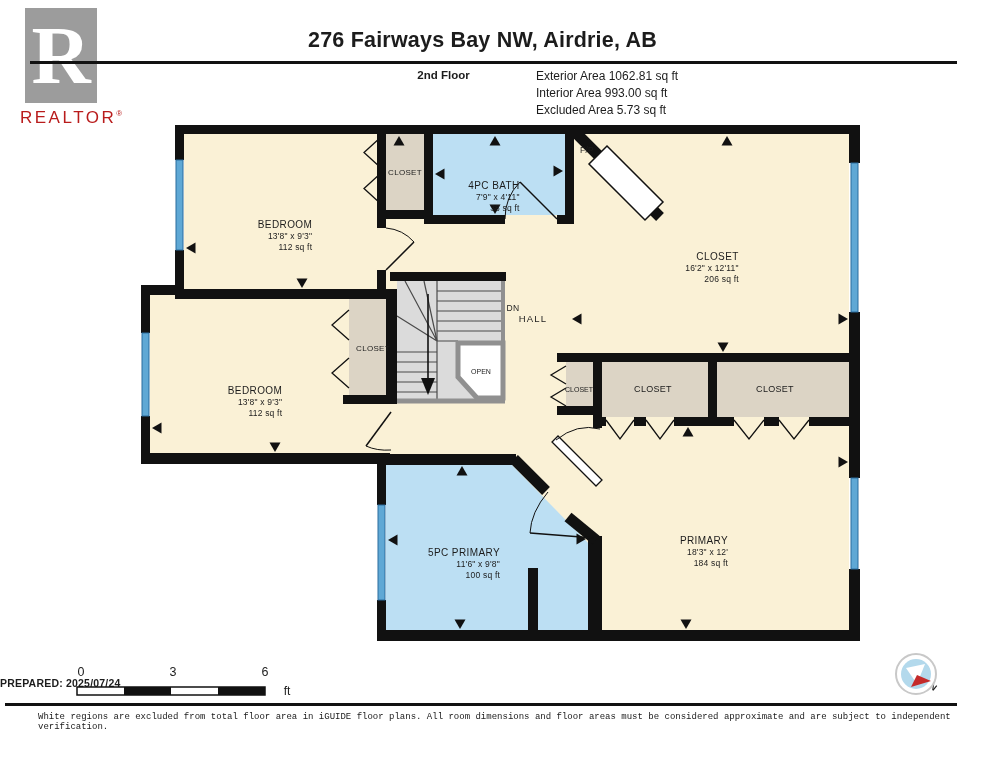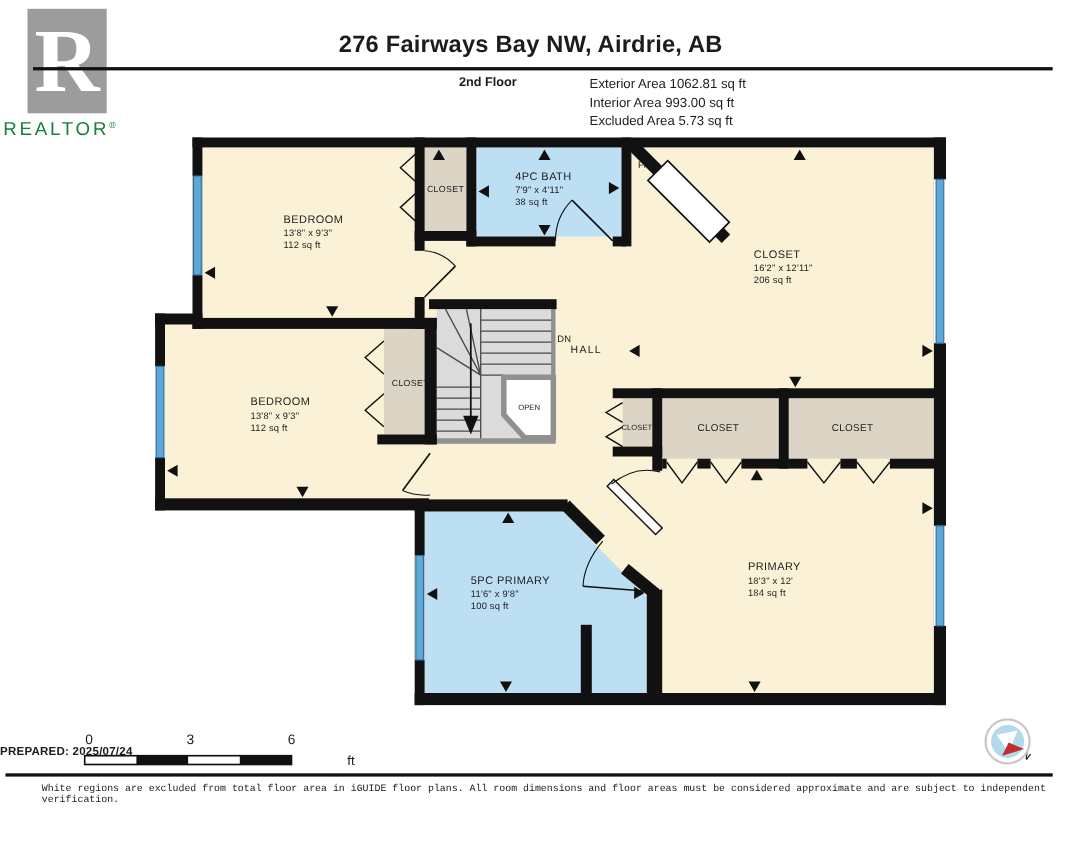--- a/index.html
+++ b/index.html
@@ -2,40 +2,40 @@
 <html><head>
 <meta charset="utf-8">
 <style>
   html,body{margin:0;padding:0;background:#fff;}
   .page{position:relative;width:993px;height:768px;background:#ffffff;overflow:hidden;
         font-family:"Liberation Sans",sans-serif;color:#1c1c1c;}
   
   .logo-box{position:absolute;left:25px;top:8px;width:72px;height:95px;background:#9c9c9c;
             display:flex;align-items:center;justify-content:center;}
   .logo-box .r{font-family:"Liberation Serif",serif;font-weight:bold;font-size:82px;line-height:82px;color:#ffffff;}
-  .logo-word{position:absolute;left:3px;top:108px;font-size:17px;letter-spacing:2.5px;color:#15803d;}
+  .logo-word{position:absolute;left:20px;top:108px;font-size:17px;letter-spacing:2.5px;color:#b91c1c;}
   .logo-word sup{font-size:8px;letter-spacing:0;}
   .page-title{position:absolute;left:0;top:28px;width:965px;text-align:center;
               font-size:21.5px;font-weight:bold;letter-spacing:.2px;}
   .header-rule{position:absolute;left:30px;top:61px;width:927px;height:3px;background:#111;}
   .floor-label{position:absolute;left:390px;top:69px;width:107px;text-align:center;
                font-size:11.5px;font-weight:bold;}
   .area-line{position:absolute;left:536px;font-size:12px;}
   
-  .room-label{position:absolute;transform:translate(-50%,-50%);text-align:left;white-space:nowrap;
-              font-size:10px;line-height:12px;letter-spacing:.4px;z-index:3;}
+  .room-label{position:absolute;transform:translate(-50%,-50%);text-align:right;white-space:nowrap;
+              font-size:10px;line-height:12px;letter-spacing:.4px;z-index:3;margin-top:24px;}
   .room-label .sub{font-size:8.5px;line-height:10.5px;letter-spacing:.2px;}
   .tag{position:absolute;transform:translate(-50%,-50%);white-space:nowrap;z-index:3;
        font-size:8.5px;letter-spacing:.3px;}
   .tag.small{font-size:7px;letter-spacing:0;}
   .tag.hall{font-size:9.5px;letter-spacing:1.2px;}
   svg.plan{position:absolute;left:0;top:0;z-index:1;}
   
   .scale-num{position:absolute;transform:translate(-50%,-50%);font-size:12.5px;}
-  .scale-unit{position:absolute;transform:translate(-50%,-50%);font-size:12px;margin-left:32px;}
+  .scale-unit{position:absolute;transform:translate(-50%,-50%);font-size:12px;}
   .prepared{position:absolute;left:0;top:677px;width:993px;text-align:left;
             font-size:10.5px;font-weight:bold;letter-spacing:.2px;}
   .footer-rule{position:absolute;left:5px;top:703px;width:952px;height:3px;background:#111;}
   .disclaimer{position:absolute;left:38px;top:712px;font-size:9px;color:#1a1a1a;font-family:Liberation Mono, monospace;}
   .north-label{position:absolute;left:930px;top:682px;font-size:9px;font-weight:bold;
                transform:rotate(38deg);}
 </style>
 </head>
 <body>
 

